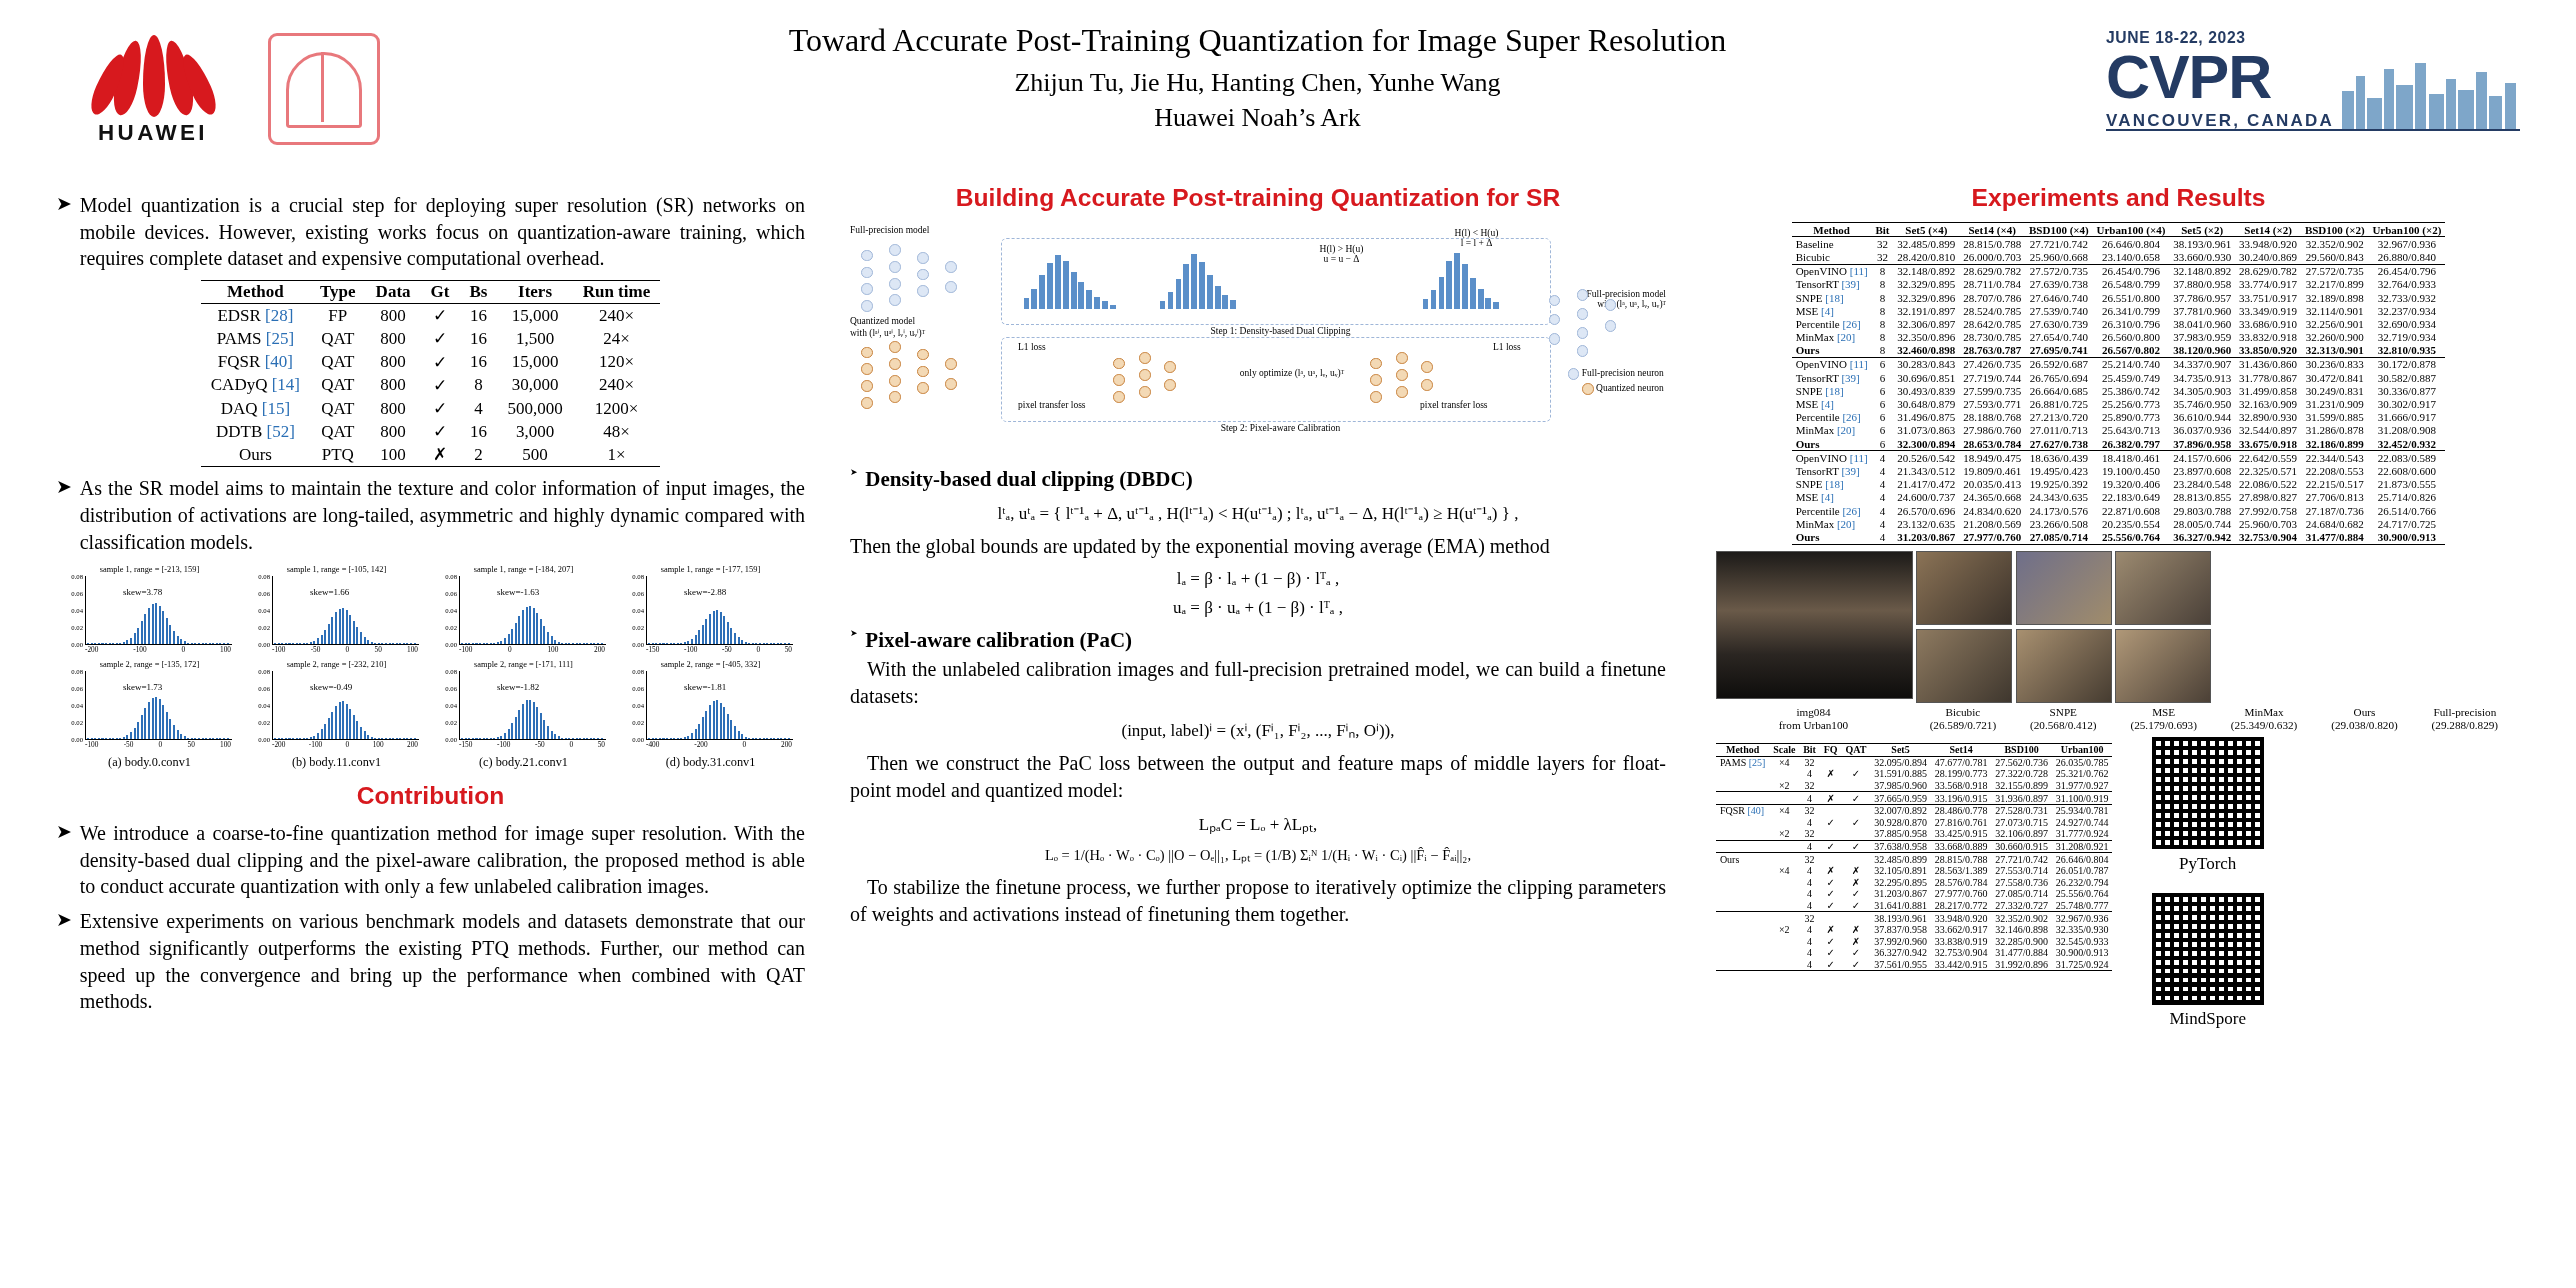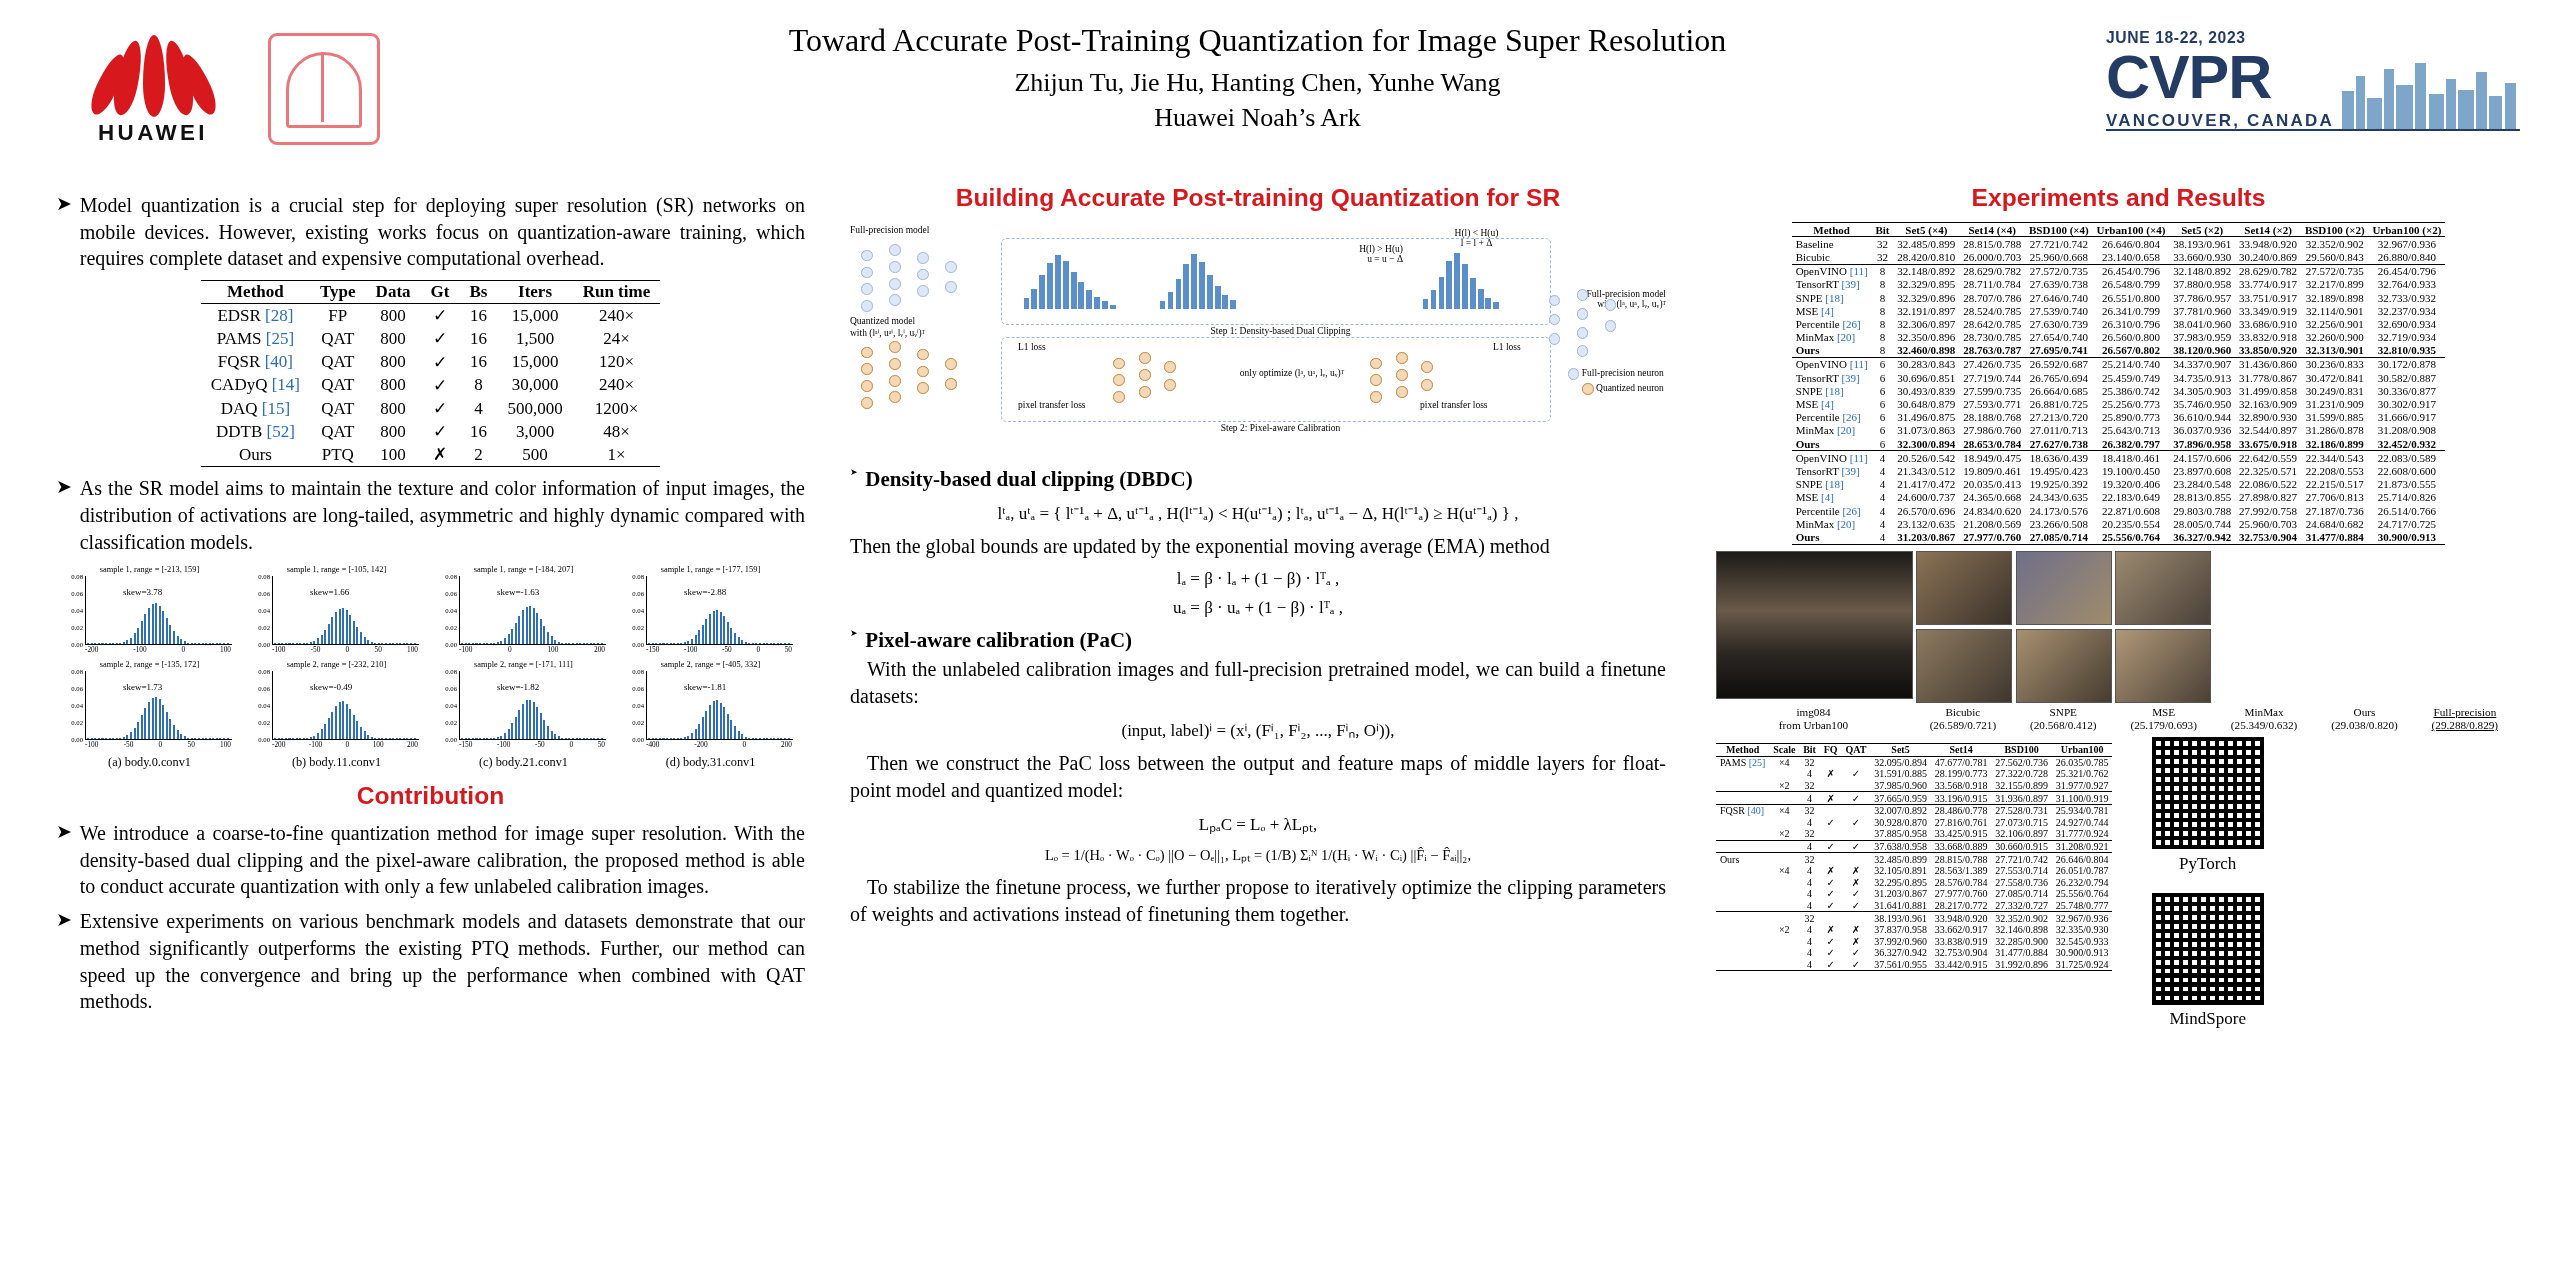--- a/index.html
+++ b/index.html
@@ -843,21 +843,21 @@
           <i style="left:15.7px;width:5.6px;height:19px"></i>
         <i style="left:23.5px;width:5.6px;height:32px"></i>
           <i style="left:31px;width:5.6px;height:48px"></i>
         <i style="left:39px;width:5.6px;height:56px"></i>
           <i style="left:47px;width:5.6px;height:45px"></i>
         <i style="left:55px;width:5.6px;height:31px"></i>
           <i style="left:63px;width:5.6px;height:20px"></i>
         <i style="left:70px;width:5.6px;height:11.2px"></i>
           <i style="left:78px;width:5.6px;height:6.7px"></i>
       </div>
-      <div class="dg-label" style="left:430px;top:22.4px;width:123px;text-align:right;white-space:pre-line">H(l) &gt; H(u)
+      <div class="dg-label" style="left:430px;top:22.4px;width:123px;text-align:center;white-space:pre-line">H(l) &gt; H(u)
 u = u − Δ</div>
       <div class="dg-label" style="left:565px;top:5.6px;width:123px;text-align:center;white-space:pre-line">H(l) &lt; H(u)
 l = l + Δ</div>
 
       <div class="dg-box" style="left:151px;top:115px;width:548px;height:83px"></div>
       <div class="dg-label" style="left:313px;top:201px;width:235px;text-align:center">Step 2: Pixel-aware Calibration</div>
       <div class="dg-label" style="left:168px;top:178px">pixel transfer loss</div>
       <div class="dg-label" style="left:570px;top:178px">pixel transfer loss</div>
       <div class="dg-label" style="left:168px;top:120px">L1 loss</div>
       <div class="dg-label" style="left:643px;top:120px">L1 loss</div>
@@ -1248,21 +1248,21 @@
             <div class="c" style="white-space: pre-line;">Bicubic
 (26.589/0.721)</div>
             <div class="c" style="white-space: pre-line;">SNPE
 (20.568/0.412)</div>
             <div class="c" style="white-space: pre-line;">MSE
 (25.179/0.693)</div>
             <div class="c" style="white-space: pre-line;">MinMax
 (25.349/0.632)</div>
             <div class="c" style="white-space: pre-line;">Ours
 (29.038/0.820)</div>
-            <div class="c" style="white-space: pre-line; text-decoration: underline;">Full-precision
+            <div class="c" style="white-space: pre-line;">Full-precision
 (29.288/0.829)</div>
           </div>
       </div>
     </div>
 
     <div style="display:flex;align-items:flex-start;gap:11.2px;margin-top:4.5px">
       <table class="tbl3">
         <thead>
             <tr id="t3head">
               <th>Method</th>

